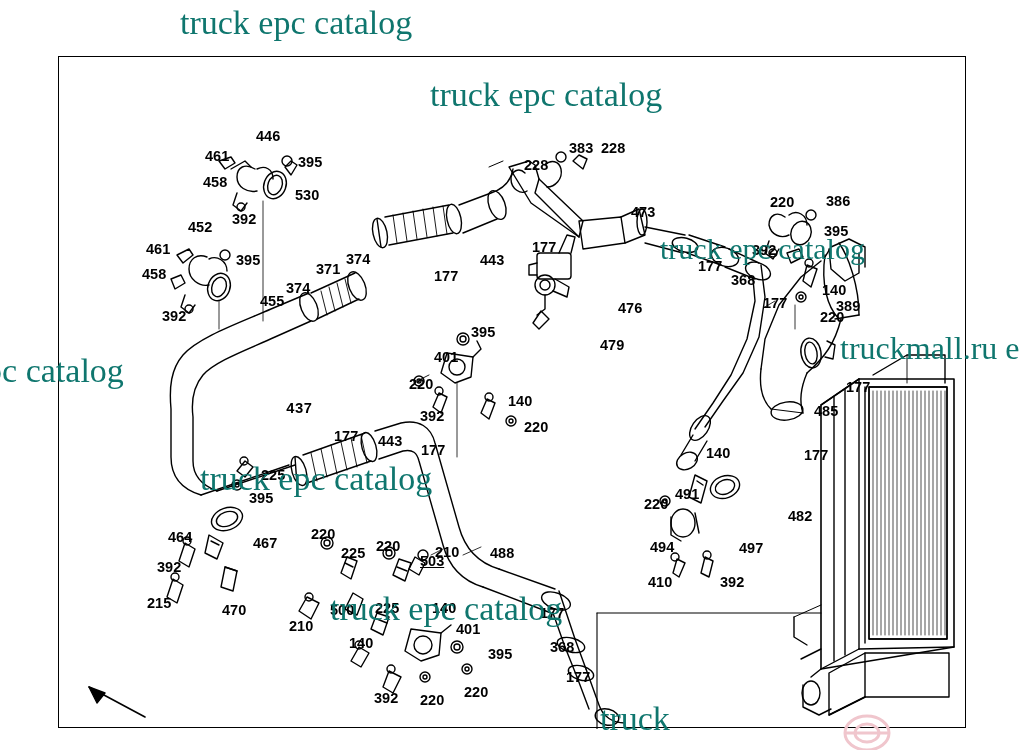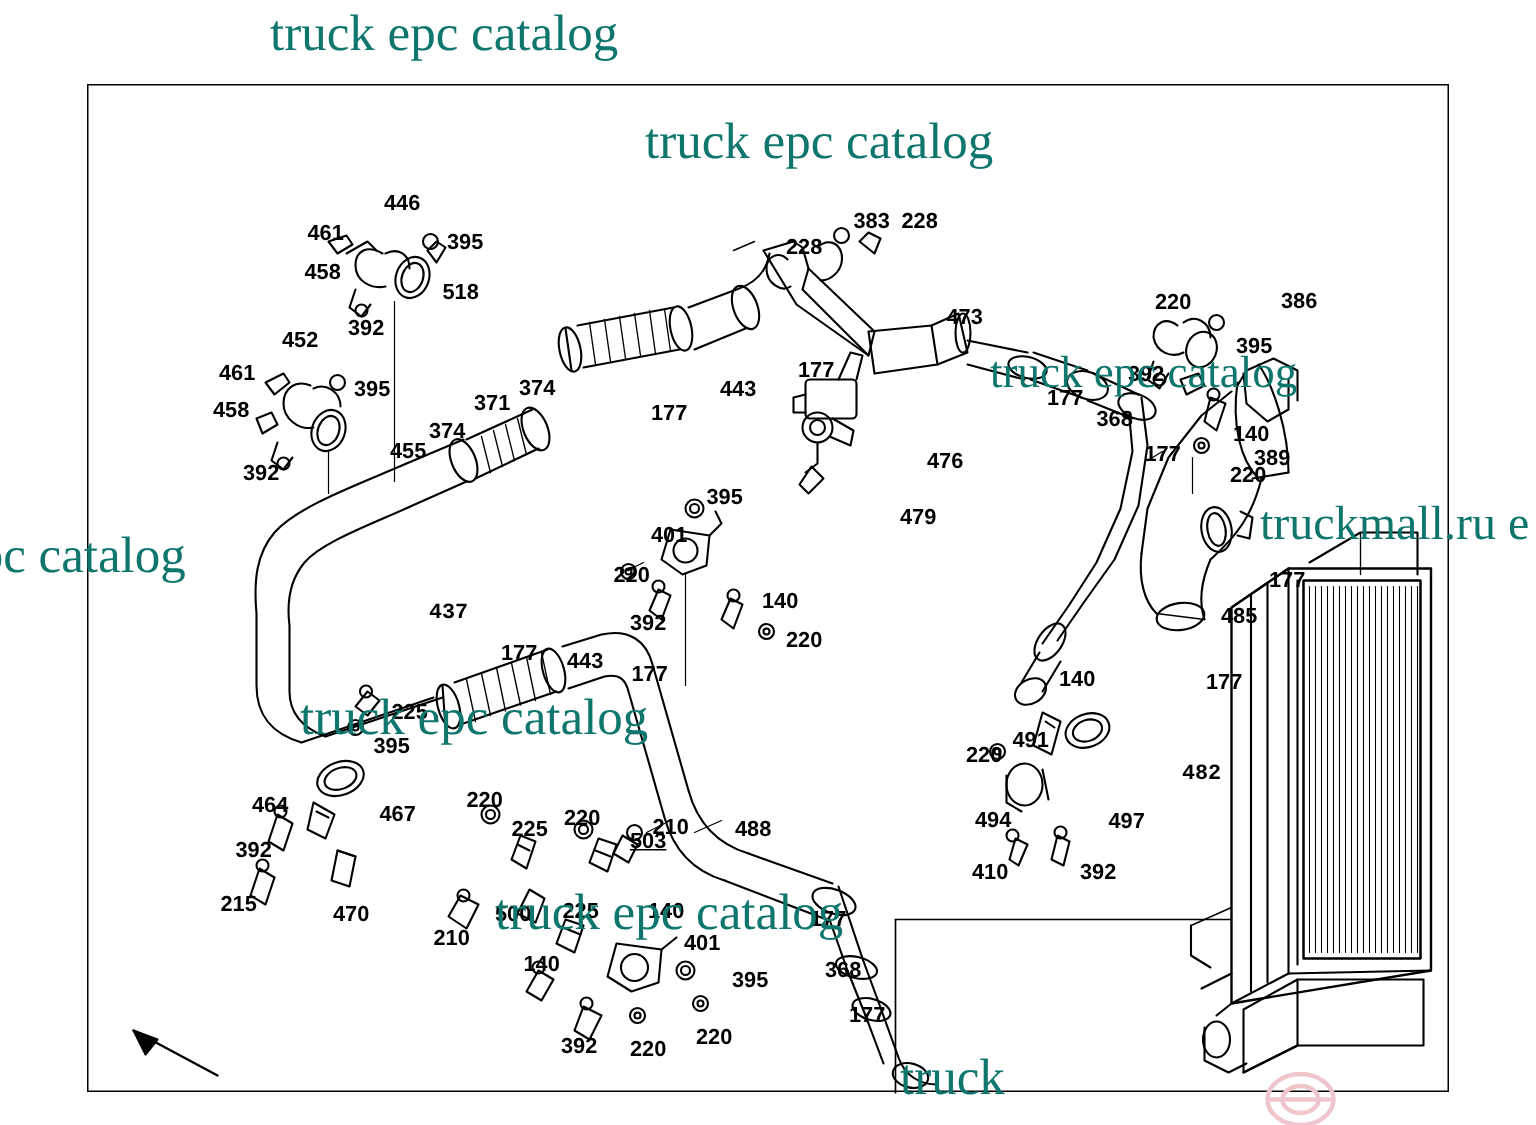--- a/index.html
+++ b/index.html
@@ -392,21 +392,21 @@
       </g>
     </svg>
 
   </div>
 
   <div id="labels-layer">
       <div class="label" style="left: 256px; top: 128px;">446</div>
       <div class="label" style="left: 205px; top: 148px;">461</div>
       <div class="label" style="left: 298px; top: 154px;">395</div>
       <div class="label" style="left: 203px; top: 174px;">458</div>
-      <div class="label" style="left: 295px; top: 187px;">518</div>
+      <div class="label" style="left: 295px; top: 187px;">530</div>
       <div class="label" style="left: 232px; top: 211px;">392</div>
       <div class="label" style="left: 188px; top: 219px;">452</div>
       <div class="label" style="left: 146px; top: 241px;">461</div>
       <div class="label" style="left: 236px; top: 252px;">395</div>
       <div class="label" style="left: 142px; top: 266px;">458</div>
       <div class="label" style="left: 316px; top: 261px;">371</div>
       <div class="label" style="left: 346px; top: 251px;">374</div>
       <div class="label" style="left: 286px; top: 280px;">374</div>
       <div class="label" style="left: 234px; top: 293px; margin-left: 26px;">455</div>
       <div class="label" style="left: 162px; top: 308px;">392</div>
@@ -416,21 +416,21 @@
       <div class="label" style="left: 631px; top: 204px;">473</div>
       <div class="label" style="left: 532px; top: 239px;">177</div>
       <div class="label" style="left: 480px; top: 252px;">443</div>
       <div class="label" style="left: 434px; top: 268px;">177</div>
       <div class="label" style="left: 698px; top: 258px;">177</div>
       <div class="label" style="left: 731px; top: 272px;">368</div>
       <div class="label" style="left: 763px; top: 295px;">177</div>
       <div class="label" style="left: 618px; top: 300px;">476</div>
       <div class="label" style="left: 600px; top: 337px;">479</div>
       <div class="label" style="left: 770px; top: 194px;">220</div>
-      <div class="label" style="left: 826px; top: 193px; margin-left: 28px;">386</div>
+      <div class="label" style="left: 826px; top: 193px;">386</div>
       <div class="label" style="left: 824px; top: 223px;">395</div>
       <div class="label" style="left: 752px; top: 242px;">392</div>
       <div class="label" style="left: 836px; top: 258px; margin-top: 40px;">389</div>
       <div class="label" style="left: 822px; top: 282px;">140</div>
       <div class="label" style="left: 820px; top: 309px;">220</div>
       <div class="label" style="left: 846px; top: 379px;">177</div>
       <div class="label" style="left: 814px; top: 403px;">485</div>
       <div class="label" style="left: 471px; top: 324px;">395</div>
       <div class="label" style="left: 434px; top: 349px;">401</div>
       <div class="label" style="left: 409px; top: 376px;">220</div>
@@ -440,21 +440,21 @@
       <div class="label" style="left: 286px; top: 401px; font-family: Liberation Mono, monospace;">437</div>
       <div class="label" style="left: 334px; top: 428px;">177</div>
       <div class="label" style="left: 378px; top: 433px;">443</div>
       <div class="label" style="left: 421px; top: 442px;">177</div>
       <div class="label" style="left: 261px; top: 467px;">225</div>
       <div class="label" style="left: 249px; top: 490px;">395</div>
       <div class="label" style="left: 706px; top: 445px;">140</div>
       <div class="label" style="left: 804px; top: 447px;">177</div>
       <div class="label" style="left: 675px; top: 469px; margin-top: 17px;">491</div>
       <div class="label" style="left: 644px; top: 496px;">220</div>
-      <div class="label" style="left: 788px; top: 508px; font-family: Liberation Mono, monospace;">482</div>
+      <div class="label" style="left: 788px; top: 508px;">482</div>
       <div class="label" style="left: 739px; top: 540px;">497</div>
       <div class="label" style="left: 650px; top: 539px;">494</div>
       <div class="label" style="left: 648px; top: 574px;">410</div>
       <div class="label" style="left: 720px; top: 574px;">392</div>
       <div class="label" style="left: 168px; top: 529px;">464</div>
       <div class="label" style="left: 253px; top: 535px;">467</div>
       <div class="label" style="left: 157px; top: 559px;">392</div>
       <div class="label" style="left: 147px; top: 595px;">215</div>
       <div class="label" style="left: 222px; top: 602px;">470</div>
       <div class="label" style="left: 311px; top: 526px;">220</div>

